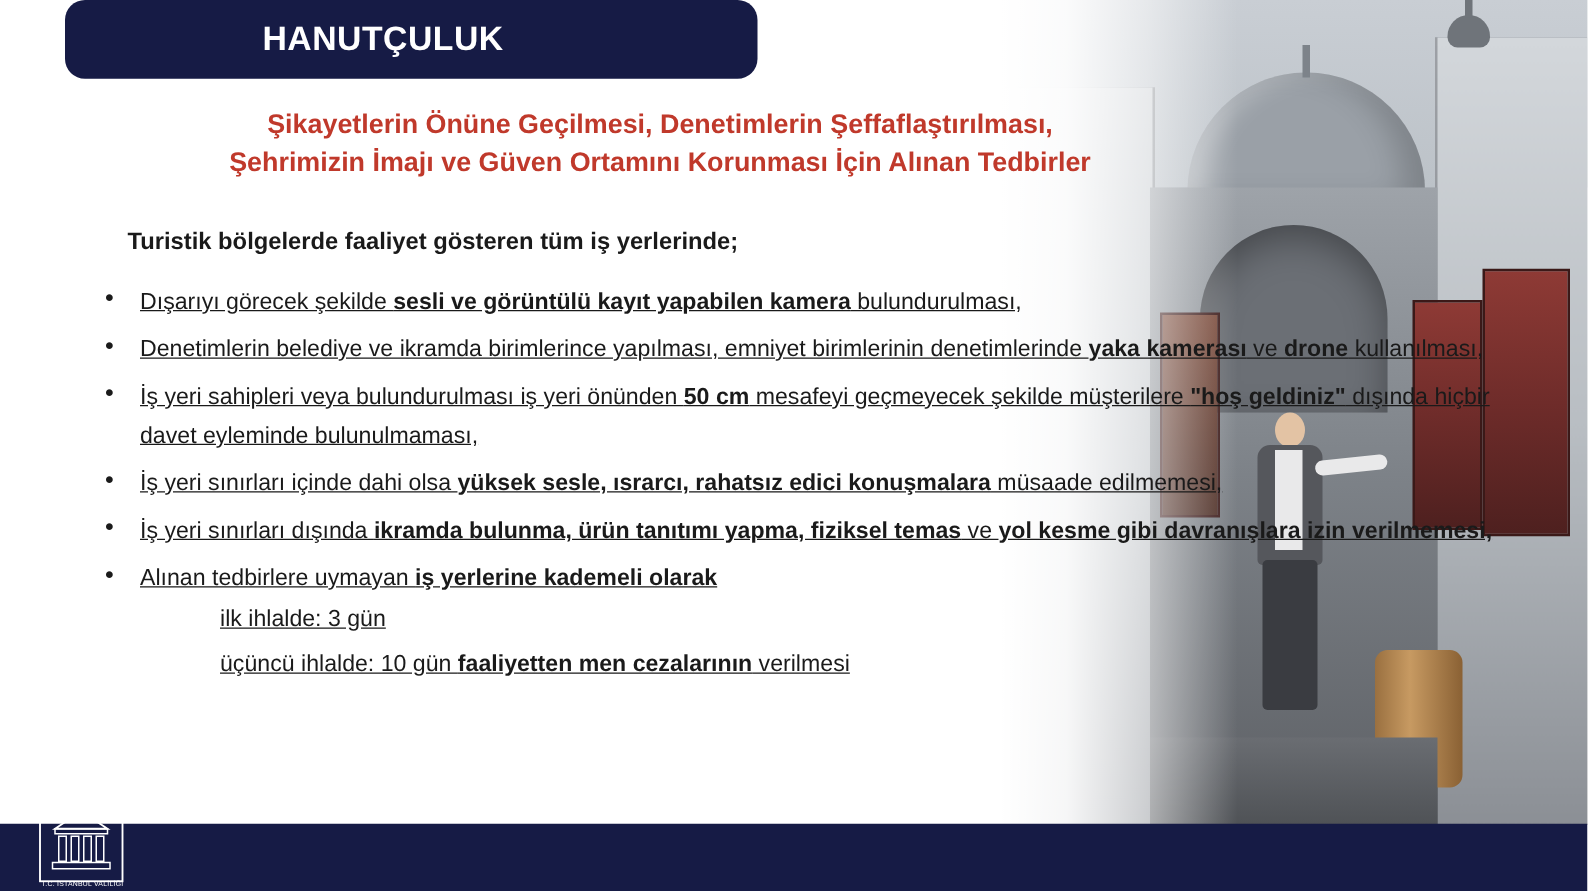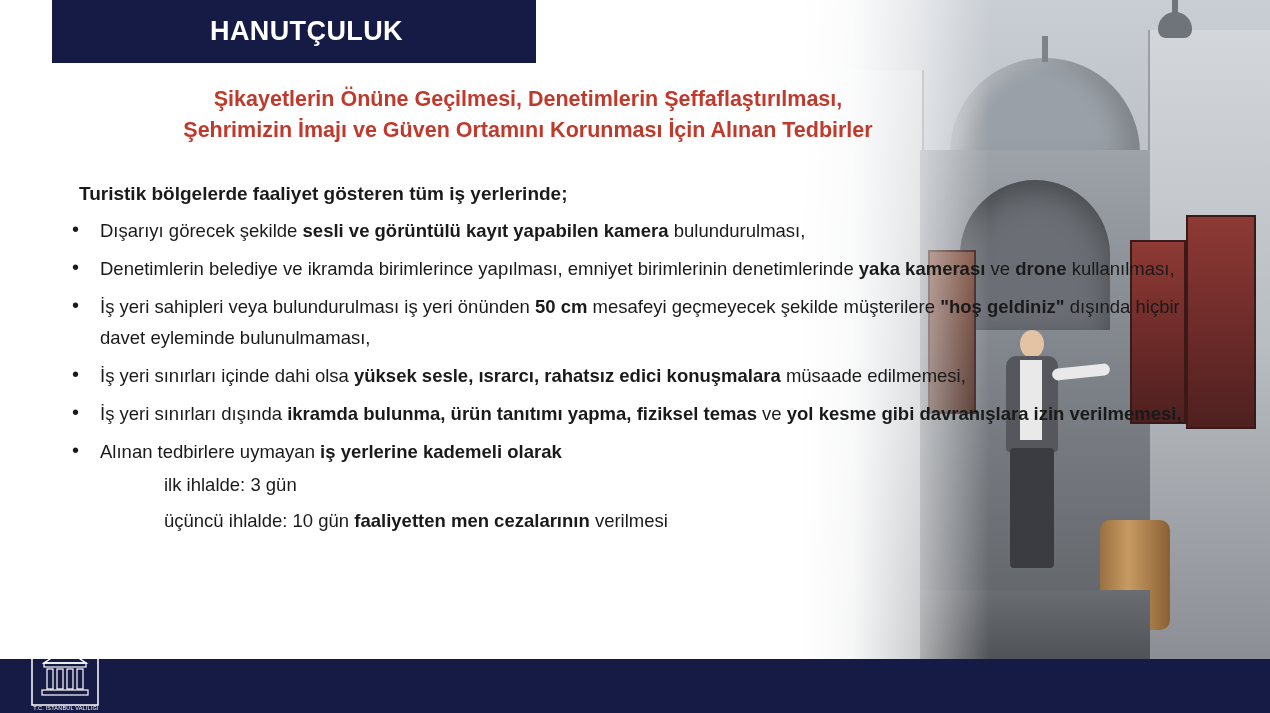--- a/index.html
+++ b/index.html
@@ -135,24 +135,25 @@
   }
   .photo .fade {
     position: absolute; left: 0; top: 0; width: 190px; height: 100%;
     background: linear-gradient(90deg, #ffffff 0%, rgba(255,255,255,.92) 28%, rgba(255,255,255,.55) 62%, rgba(255,255,255,0) 100%);
   }
 
   
   .banner {
     position: absolute;
     left: 52px; top: 0;
-    width: 484px; height: 63px;
+    width: 554px; height: 63px;
     background: #161b45;
     display: flex;
     align-items: center;
+    border-radius: 16px;
   }
   .banner .banner-text {
     color: #ffffff;
     font-size: 27px;
     font-weight: bold;
     letter-spacing: .4px;
     margin-left: 158px;
   }
 
   
@@ -172,28 +173,29 @@
   .content {
     position: absolute;
     left: 56px; top: 178px;
     width: 1160px;
     color: #1a1a1a;
     font-size: 18.5px;
     line-height: 31px;
   }
   .lead {
     font-weight: bold;
-    margin-left: 23px;
+    margin-left: 46px;
     margin-bottom: 6px;
     font-size: 19px;
   }
   ul.bullets {
     list-style: none;
-    margin: 4px;
+    margin: 16px;
     padding: 0;
+    text-decoration: underline;
   }
   ul.bullets > li {
     position: relative;
     padding-left: 40px;
     margin-bottom: 7px;
   }
   ul.bullets > li:before {
     content: "\2022";
     position: absolute;
     left: 12px; top: -1px;

